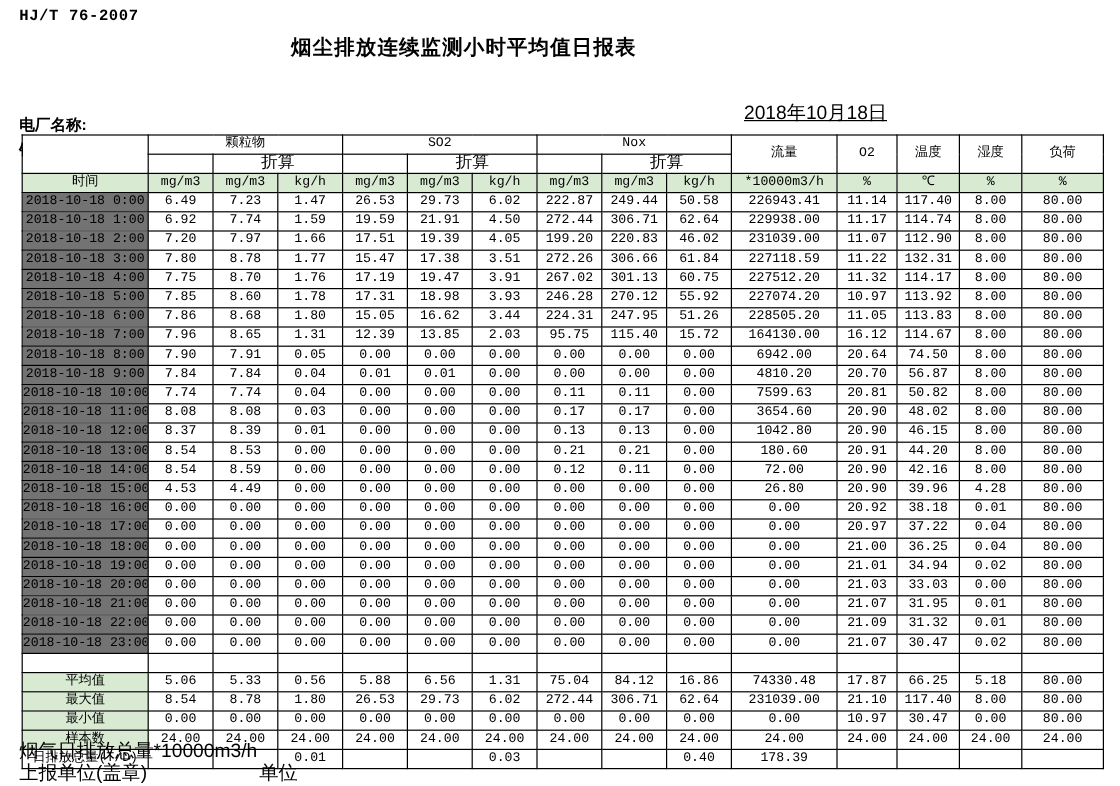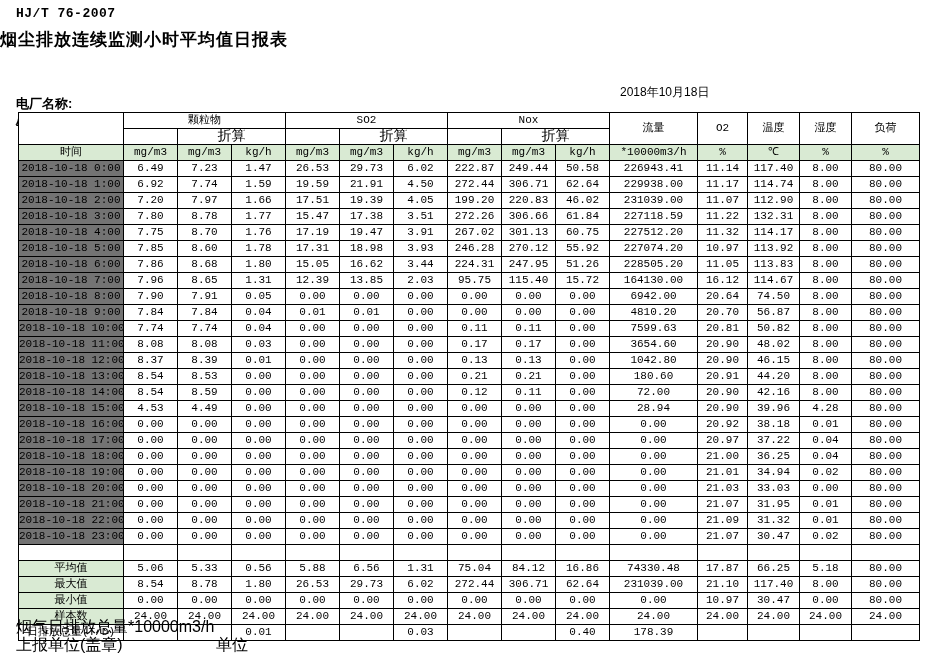--- a/index.html
+++ b/index.html
@@ -28,40 +28,42 @@
     font-family: "Liberation Mono", monospace;
     font-size: 13px;
     font-weight: bold;
     letter-spacing: 0.5px;
   }
   .doc-title {
     position: absolute;
     left: 0;
     top: 28px;
     width: 773px;
+    text-align: center;
     font-size: 17px;
     font-weight: bold;
     letter-spacing: 1px;
   }
   .meta {
     position: absolute;
     left: 16px;
     top: 66px;
     font-size: 13px;
     font-weight: bold;
     line-height: 21px;
     margin-top: 27px;
   }
   .meta div { white-space: nowrap; }
   .report-date {
     position: absolute;
     left: 620px;
     top: 84px;
-    font-size: 12px;
+    font-size: 16px;
     font-family: "Liberation Sans", sans-serif;
+    text-decoration: underline;
   }
   table.main {
     position: absolute;
     left: 18px;
     top: 112px;
     border-collapse: collapse;
     table-layout: fixed;
     width: 898px;
     font-size: 11px;
     font-family: Liberation Mono, monospace;
@@ -450,21 +452,21 @@
           <td class="time-cell">2018-10-18 15:00</td>
           <td class="num">4.53</td>
           <td class="num">4.49</td>
           <td class="num">0.00</td>
           <td class="num">0.00</td>
           <td class="num">0.00</td>
           <td class="num">0.00</td>
           <td class="num">0.00</td>
           <td class="num">0.00</td>
           <td class="num">0.00</td>
-          <td class="num">28.94</td>
+          <td class="num">26.80</td>
           <td class="num">20.90</td>
           <td class="num">39.96</td>
           <td class="num">4.28</td>
           <td class="num">80.00</td>
         </tr>
         <tr>
           <td class="time-cell">2018-10-18 16:00</td>
           <td class="num">0.00</td>
           <td class="num">0.00</td>
           <td class="num">0.00</td>

